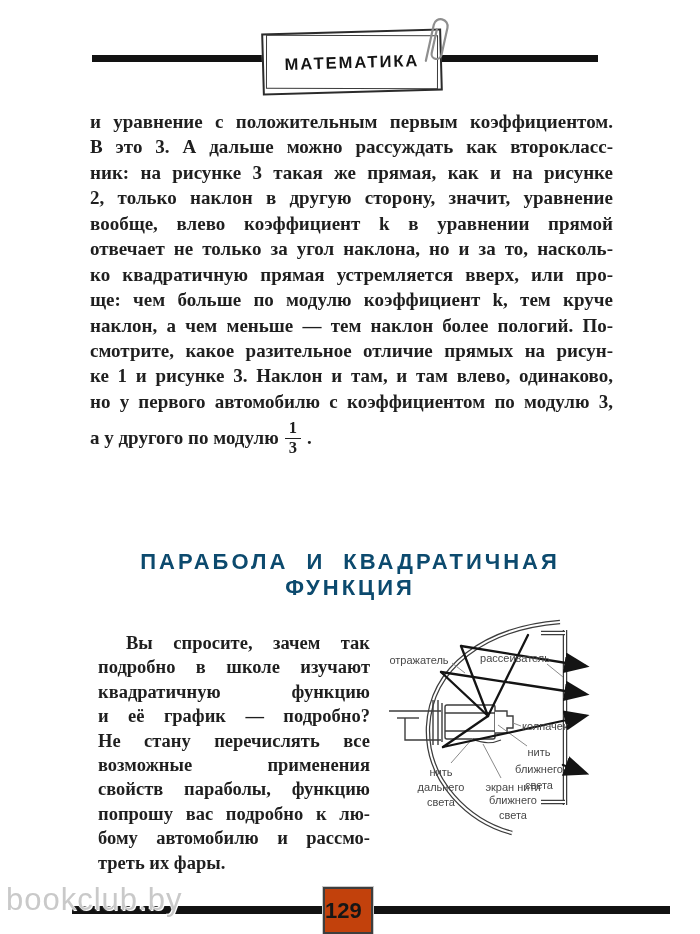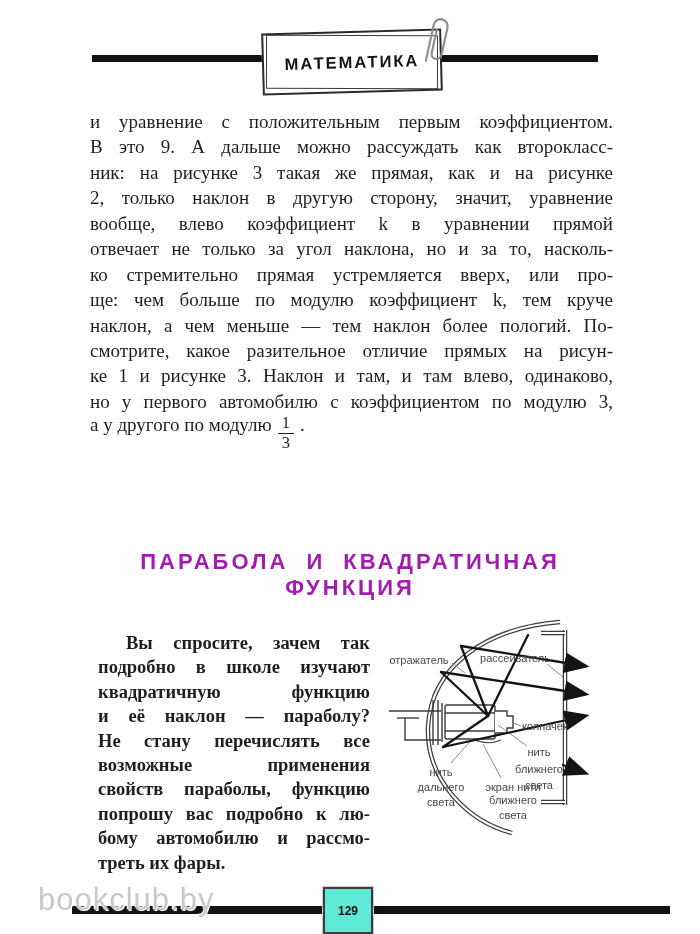--- a/index.html
+++ b/index.html
@@ -19,76 +19,75 @@
   .title-box::before{
     content:"";position:absolute;left:2px;top:2px;right:2px;bottom:2px;
     border:1px solid #3a3a3a;transform:rotate(1.7deg);
   }
   .title-text{
     font-family:"Liberation Sans", sans-serif;font-weight:700;
     font-size:16.5px;letter-spacing:2px;color:#141414;
   }
   .paperclip{position:absolute;right:-10px;top:-16px;transform:rotate(14deg);}
   
-  .para1{position:absolute;left:90px;top:109px;width:523px;font-size:19px;font-weight:400;}
+  .para1{position:absolute;left:90px;top:109px;width:523px;font-size:19px;font-weight:700;}
   .p-line{height:25.45px;line-height:25.45px;text-align:justify;text-align-last:justify;white-space:nowrap;}
   .p-line.nojust{text-align:left;text-align-last:left;white-space:normal;}
-  .frac-line{height:48px;display:flex;align-items:flex-start;}
+  .frac-line{height:48px;display:flex;align-items:center;}
   .frac{display:inline-flex;flex-direction:column;align-items:center;margin:0 6px;
     font-size:16.5px;line-height:1.15;}
   .frac .num{border-bottom:1.6px solid #1f1f1f;padding:0 4px;}
   
   .section-heading{
     position:absolute;left:70px;top:549px;width:560px;text-align:center;
-    font-family:"Liberation Sans", sans-serif;font-weight:700;color:#a21caf;
+    font-family:"Liberation Sans", sans-serif;font-weight:700;color:#0c4a6e;
     font-size:22px;line-height:26px;letter-spacing:3px;word-spacing:9px;
   }
   
   .para2{position:absolute;left:98px;top:631px;width:272px;font-size:18.5px;font-weight:600;}
   .para2 .p-line{height:24.4px;line-height:24.4px;}
   .indent{ text-indent:28px;}
   
   .diagram{position:absolute;left:375px;top:612px;width:290px;height:230px;}
   .dlabel{font-family:"Liberation Sans", sans-serif;font-size:11px;fill:#474747;}
   
   .bar-bottom{left:72px;top:906px;width:598px;height:8px;z-index:1;}
   .page-box{
-    position:absolute;left:323px;top:887px;width:46px;height:43px;background:#5eead4;
+    position:absolute;left:323px;top:887px;width:46px;height:43px;background:#c2410c;
     border:2px solid #3e3e3e;box-shadow:0 0 0 1px #c9c9c9;z-index:2;
-    display:flex;align-items:center;justify-content:center;
-    font-family:"Liberation Sans", sans-serif;font-weight:700;font-size:12px;color:#161616;
+    display:flex;align-items:center;justify-content:flex-start;
+    font-family:"Liberation Sans", sans-serif;font-weight:700;font-size:22px;color:#161616;
   }
   .watermark{
     position:absolute;left:6px;top:882px;z-index:3;
     font-family:"Liberation Sans", sans-serif;font-size:31px;color:#c9c9c9;
     text-shadow:0 0 2px #ffffff,1px 1px 0 #ffffff,-1px -1px 0 #ffffff;
     letter-spacing:1px;
-    margin-left:32px;
   }
 </style>
 </head>
 <body>
 
 <div class="bar bar-top-left"></div>
 <div class="bar bar-top-right"></div>
 <div class="title-box">
   <span class="title-text">МАТЕМАТИКА</span>
   <svg class="paperclip" width="26" height="52" viewBox="0 0 26 52">
     <path d="M 7,48 V 11 A 7,7 0 0 1 21,11 V 39 A 5,5 0 0 1 11,39 V 15" fill="none" stroke="#8f8f8f" stroke-width="2.2" stroke-linecap="round"></path>
   </svg>
 </div>
 
 <div class="para1">
   <div class="p-line">и уравнение с положительным первым коэффициентом.</div>
-  <div class="p-line">В это 9. А дальше можно рассуждать как второкласс-</div>
+  <div class="p-line">В это 3. А дальше можно рассуждать как второкласс-</div>
   <div class="p-line">ник: на рисунке 3 такая же прямая, как и на рисунке</div>
   <div class="p-line">2, только наклон в другую сторону, значит, уравнение</div>
   <div class="p-line">вообще, влево коэффициент k в уравнении прямой</div>
   <div class="p-line">отвечает не только за угол наклона, но и за то, насколь-</div>
-  <div class="p-line">ко стремительно прямая устремляется вверх, или про-</div>
+  <div class="p-line">ко квадратичную прямая устремляется вверх, или про-</div>
   <div class="p-line">ще: чем больше по модулю коэффициент k, тем круче</div>
   <div class="p-line">наклон, а чем меньше — тем наклон более пологий. По-</div>
   <div class="p-line">смотрите, какое разительное отличие прямых на рисун-</div>
   <div class="p-line">ке 1 и рисунке 3. Наклон и там, и там влево, одинаково,</div>
   <div class="p-line">но у первого автомобилю с коэффициентом по модулю 3,</div>
   <div class="frac-line">
     <span>а у другого по модулю</span>
     <span class="frac">
       <span class="num">1</span>
       <span class="den">3</span>
@@ -99,21 +98,21 @@
 
 <div class="section-heading">
   <div>ПАРАБОЛА И КВАДРАТИЧНАЯ</div>
   <div>ФУНКЦИЯ</div>
 </div>
 
 <div class="para2">
   <div class="p-line indent">Вы спросите, зачем так</div>
   <div class="p-line">подробно в школе изучают</div>
   <div class="p-line">квадратичную функцию</div>
-  <div class="p-line">и её наклон — параболу?</div>
+  <div class="p-line">и её график — подробно?</div>
   <div class="p-line">Не стану перечислять все</div>
   <div class="p-line">возможные применения</div>
   <div class="p-line">свойств параболы, функцию</div>
   <div class="p-line">попрошу вас подробно к лю-</div>
   <div class="p-line">бому автомобилю и рассмо-</div>
   <div class="p-line nojust">треть их фары.</div>
 </div>
 
 <svg class="diagram" viewBox="0 0 290 230">
   <defs>

